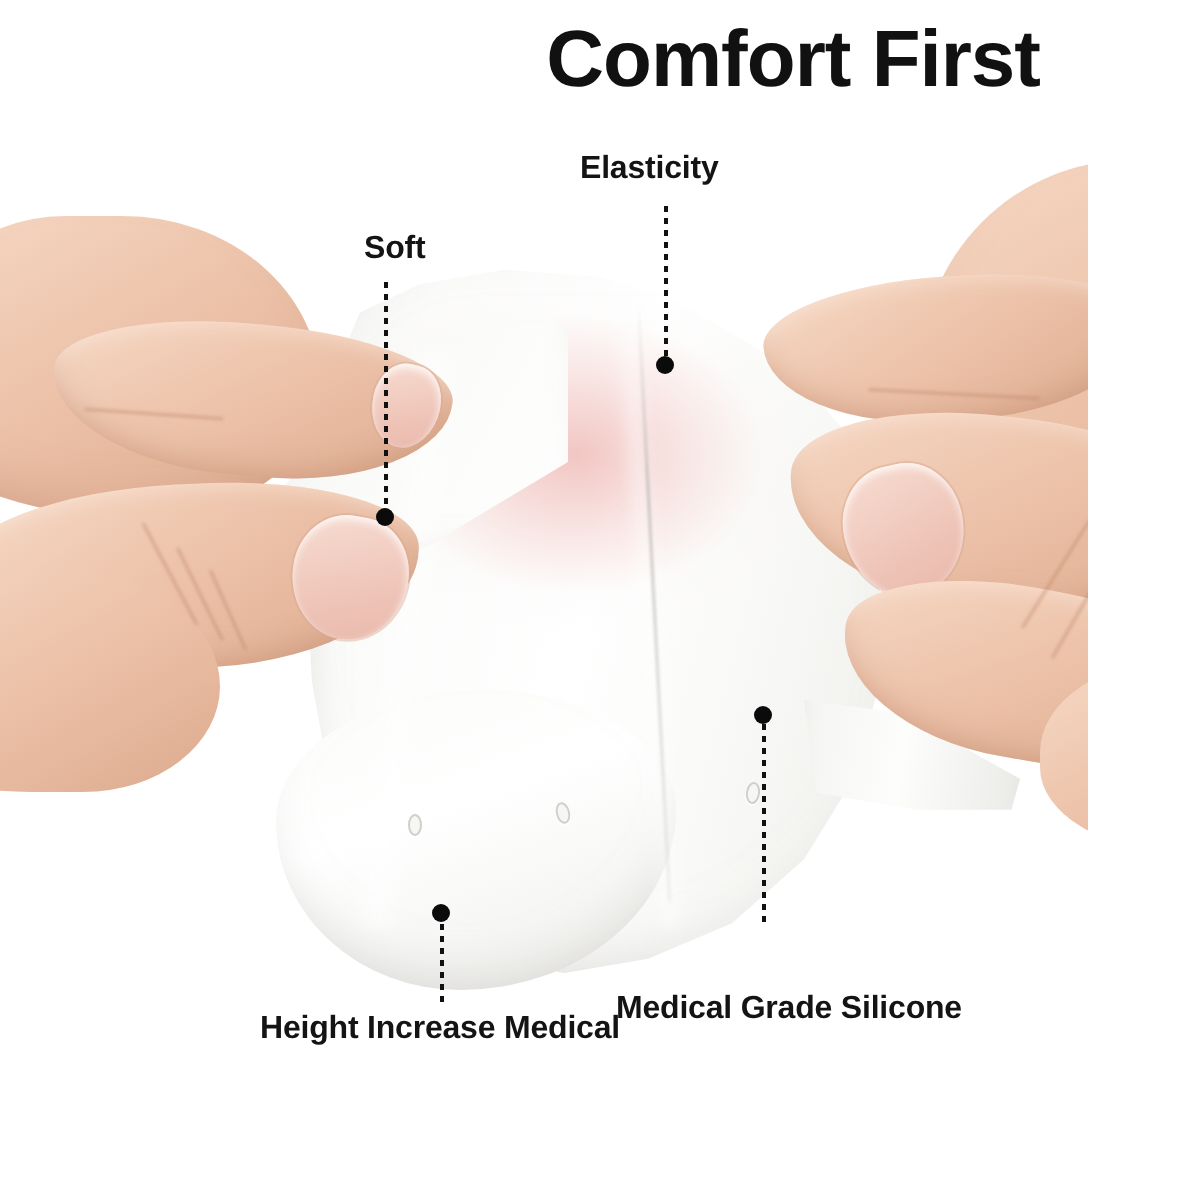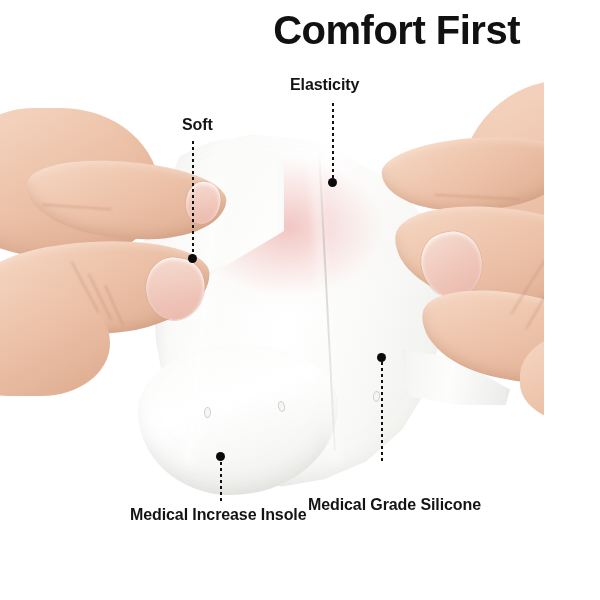--- a/index.html
+++ b/index.html
@@ -269,18 +269,18 @@
   <div class="leader-dot" style="left:188px; top:254px;"></div>
 
   <div class="callout-label" style="left:290px; top:76px;">Elasticity</div>
   <div class="leader" style="left:332px; top:103px; height:78px;"></div>
   <div class="leader-dot" style="left:328px; top:178px;"></div>
 
   <div class="callout-label" style="left:308px; top:468px;margin-top:28px;">Medical Grade Silicone</div>
   <div class="leader" style="left:381px; top:362px; height:100px;"></div>
   <div class="leader-dot" style="left:377px; top:353px;"></div>
 
-  <div class="callout-label" style="left:130px; top:506px;">Medical Increase Insole</div>
+  <div class="callout-label" style="left:130px; top:506px;">Height Increase Medical</div>
   <div class="leader" style="left:220px; top:462px; height:40px;"></div>
   <div class="leader-dot" style="left:216px; top:452px;"></div>
 
 
 </div>
 
 </body></html>

